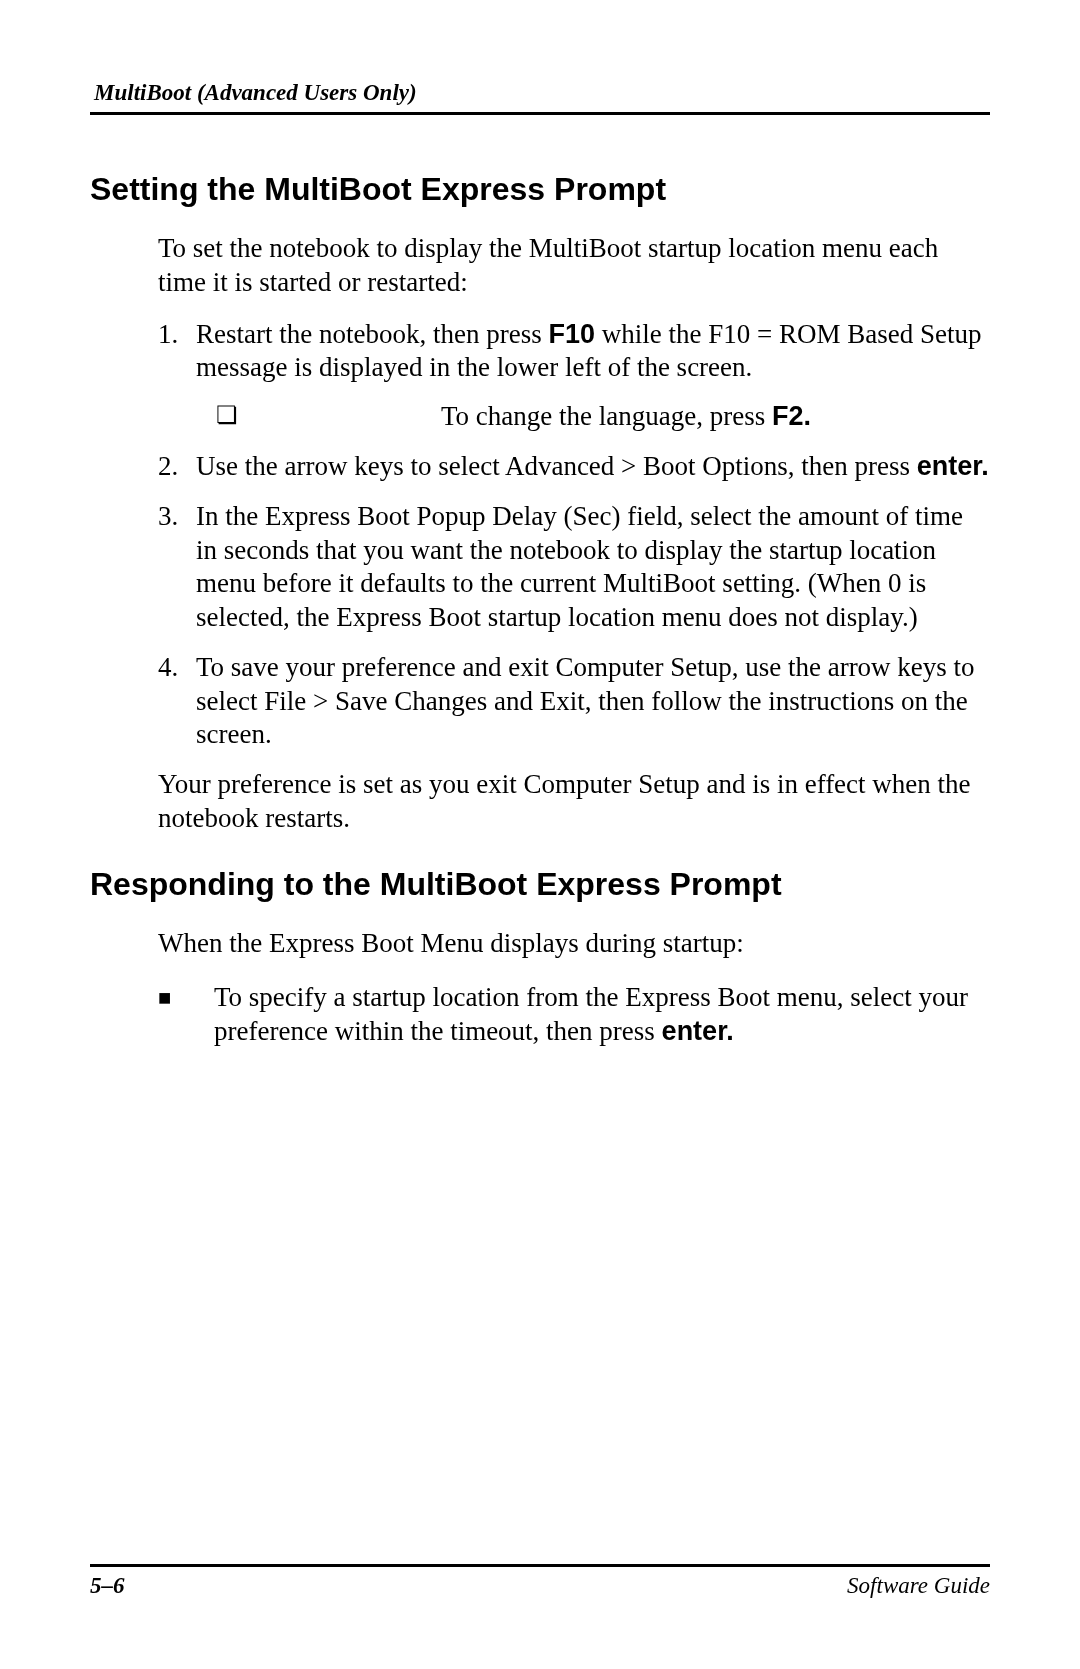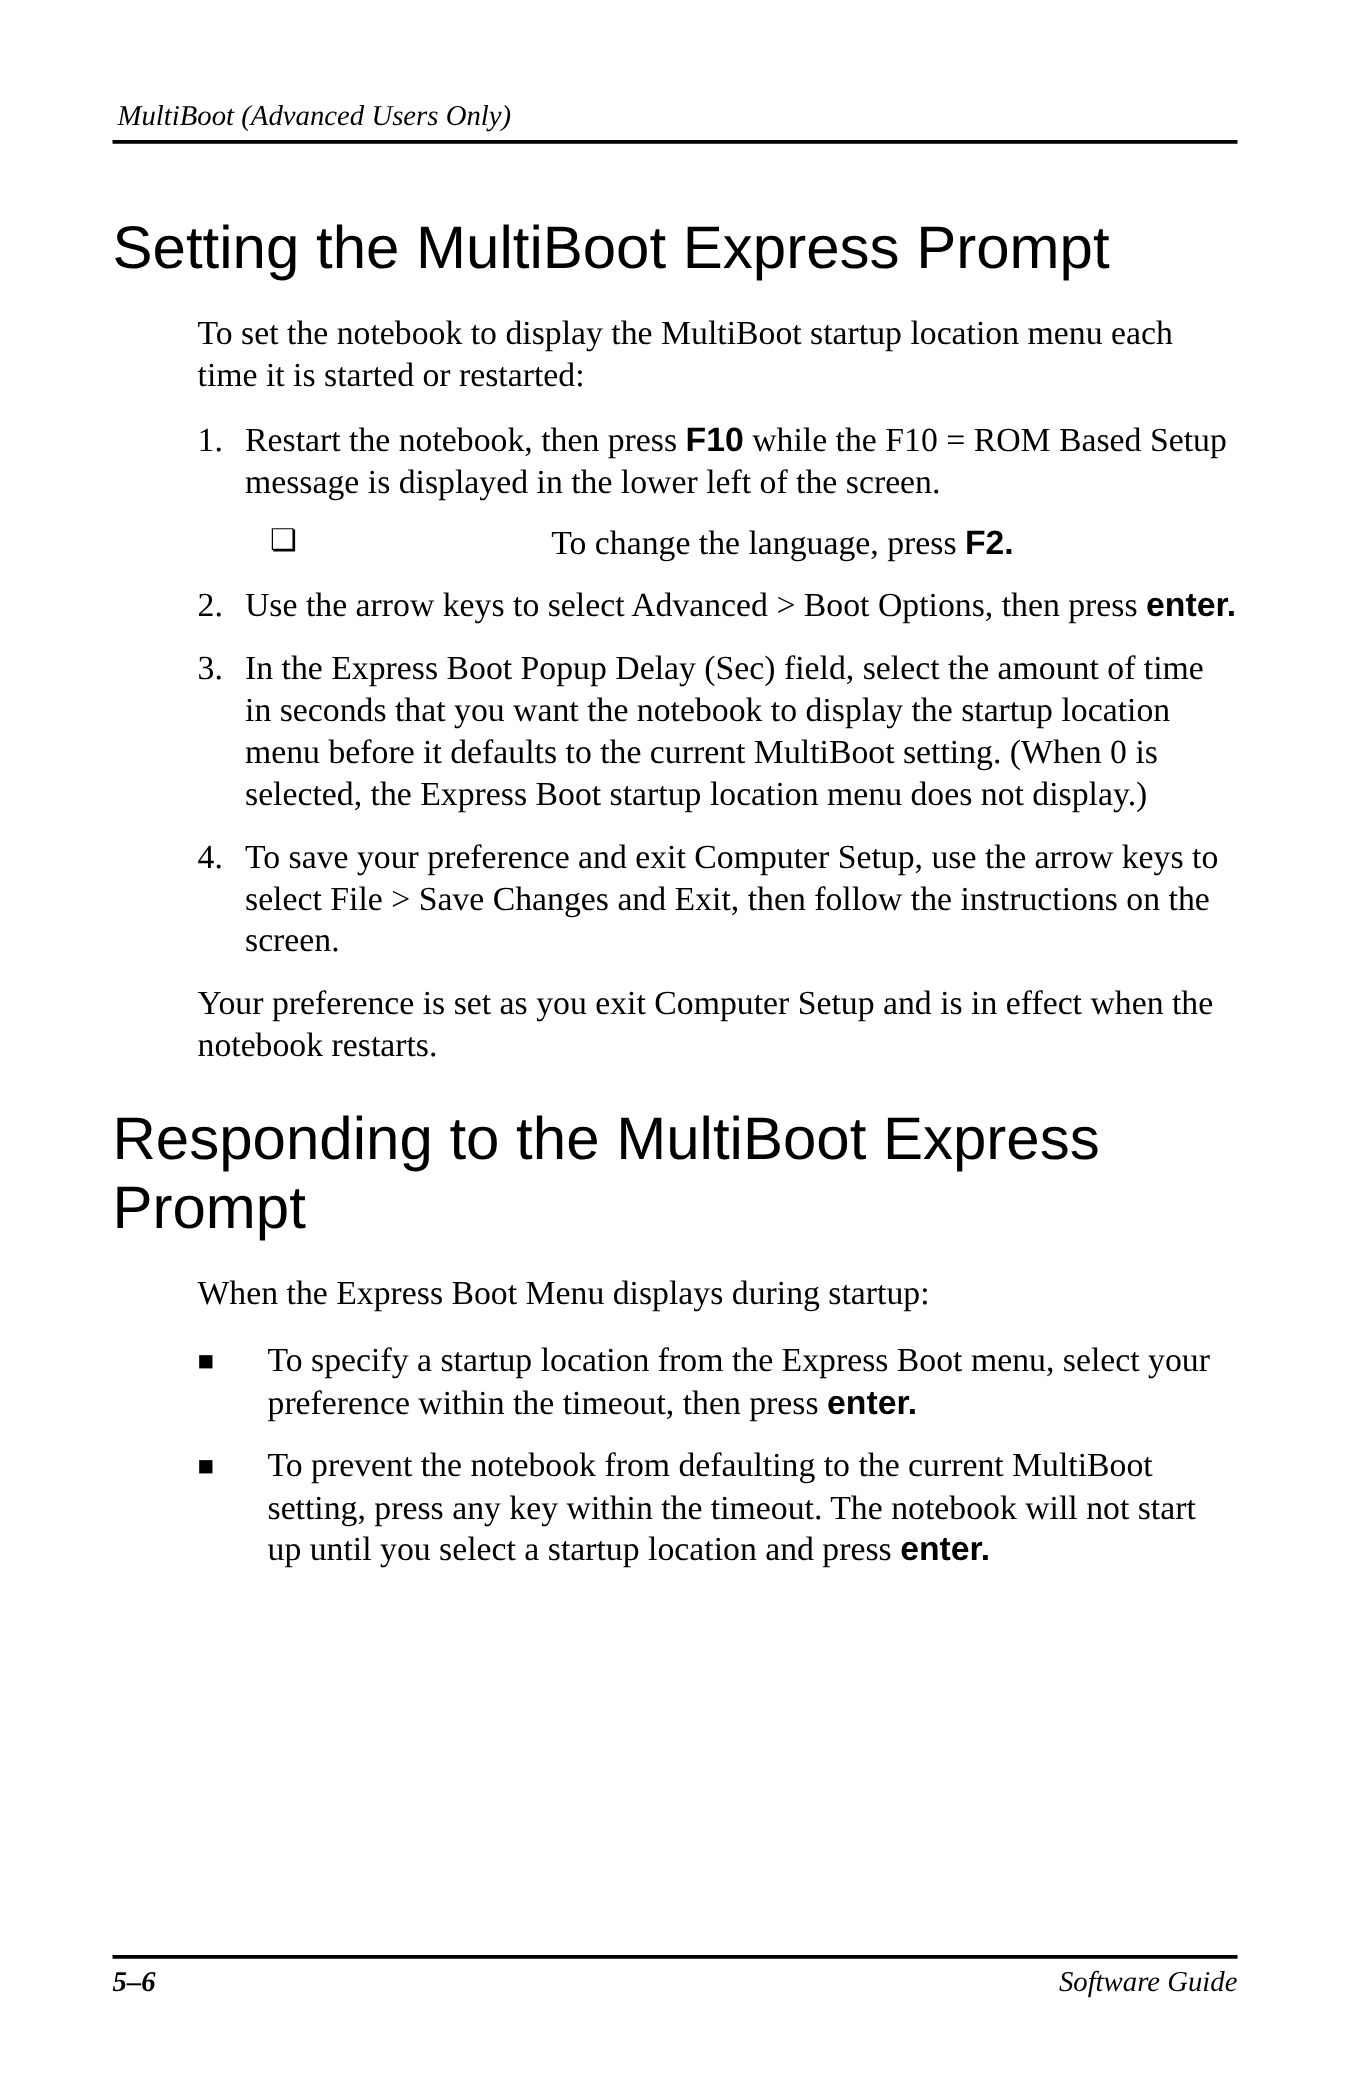--- a/index.html
+++ b/index.html
@@ -12,29 +12,30 @@
     position: relative;
   }
   .page {
     padding: 80px 90px 60px 90px;
   }
   .running-header {
     font-style: italic;
     font-size: 23px;
     margin-bottom: 6px;
     padding-left: 4px;
+    font-weight: bold;
   }
   .rule-top {
     border-top: 3px solid #000;
     margin-bottom: 56px;
   }
   .h1 {
     font-family: Arial, Helvetica, sans-serif;
-    font-weight: normal;
-    font-size: 48px;
+    font-weight: bold;
+    font-size: 32px;
     margin-bottom: 24px;
     letter-spacing: 0px;
   }
   .para {
     font-size: 27px;
     line-height: 1.25;
     margin-bottom: 14px;
   }
   .intro {
     margin-left: 68px;
@@ -160,23 +161,20 @@
 
   <div class="para closing">Your preference is set as you exit Computer Setup and is in effect when the notebook restarts.</div>
 
   <div class="h1">Responding to the MultiBoot Express Prompt</div>
   <div class="para intro">When the Express Boot Menu displays during startup:</div>
 
   <ul class="bullets">
     <li>
       <span>To specify a startup location from the Express Boot menu, select your preference within the timeout, then press </span><span class="bold">enter.</span>
     </li>
-    <li>
-      <span>To prevent the notebook from defaulting to the current MultiBoot setting, press any key within the timeout. The notebook will not start up until you select a startup location and press </span><span class="bold">enter.</span>
-    </li>
   </ul>
 </div>
 
 <div class="footer">
   <div class="rule-bot"></div>
   <div class="footer-row">
     <span class="pagenum">5–6</span>
     <span>Software Guide</span>
   </div>
 </div>

